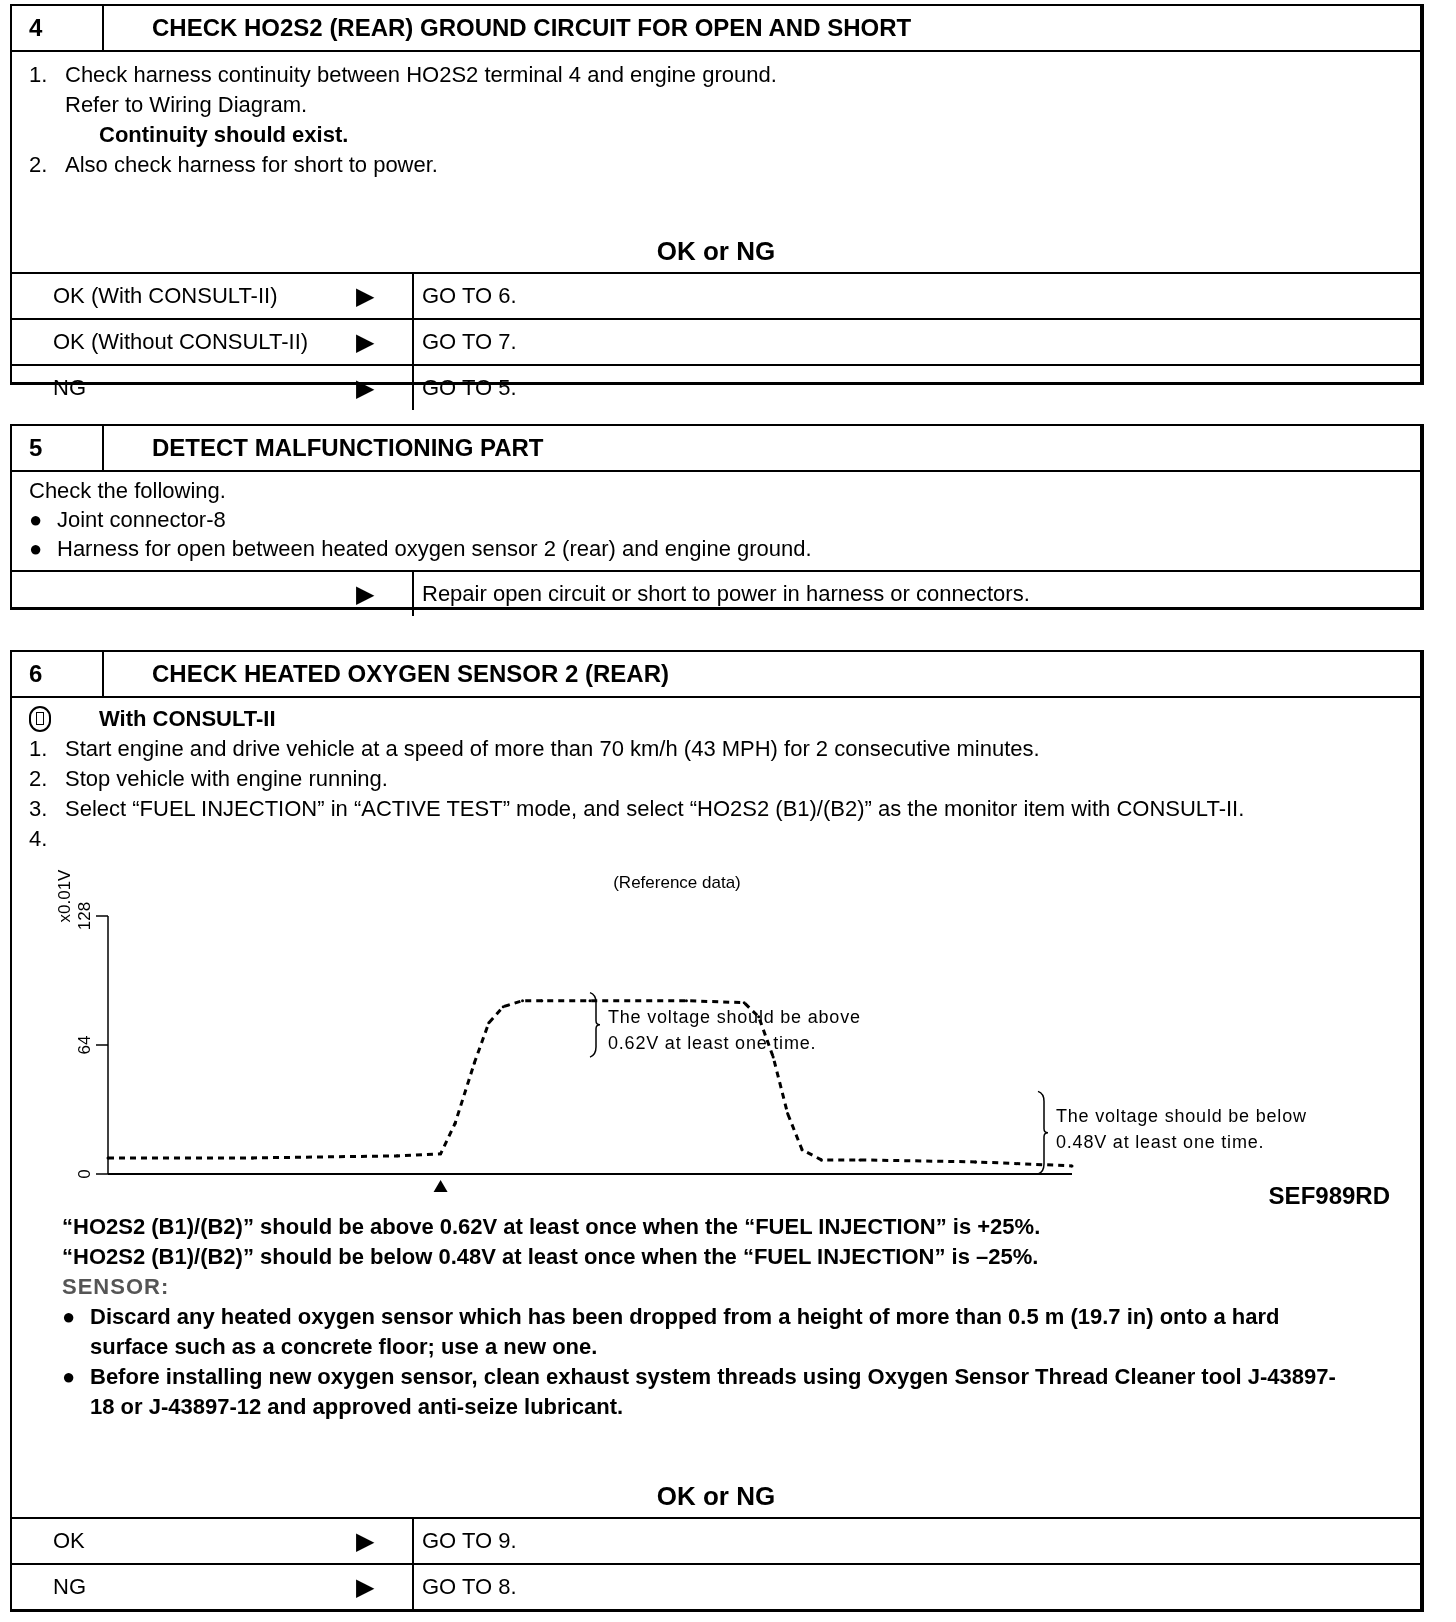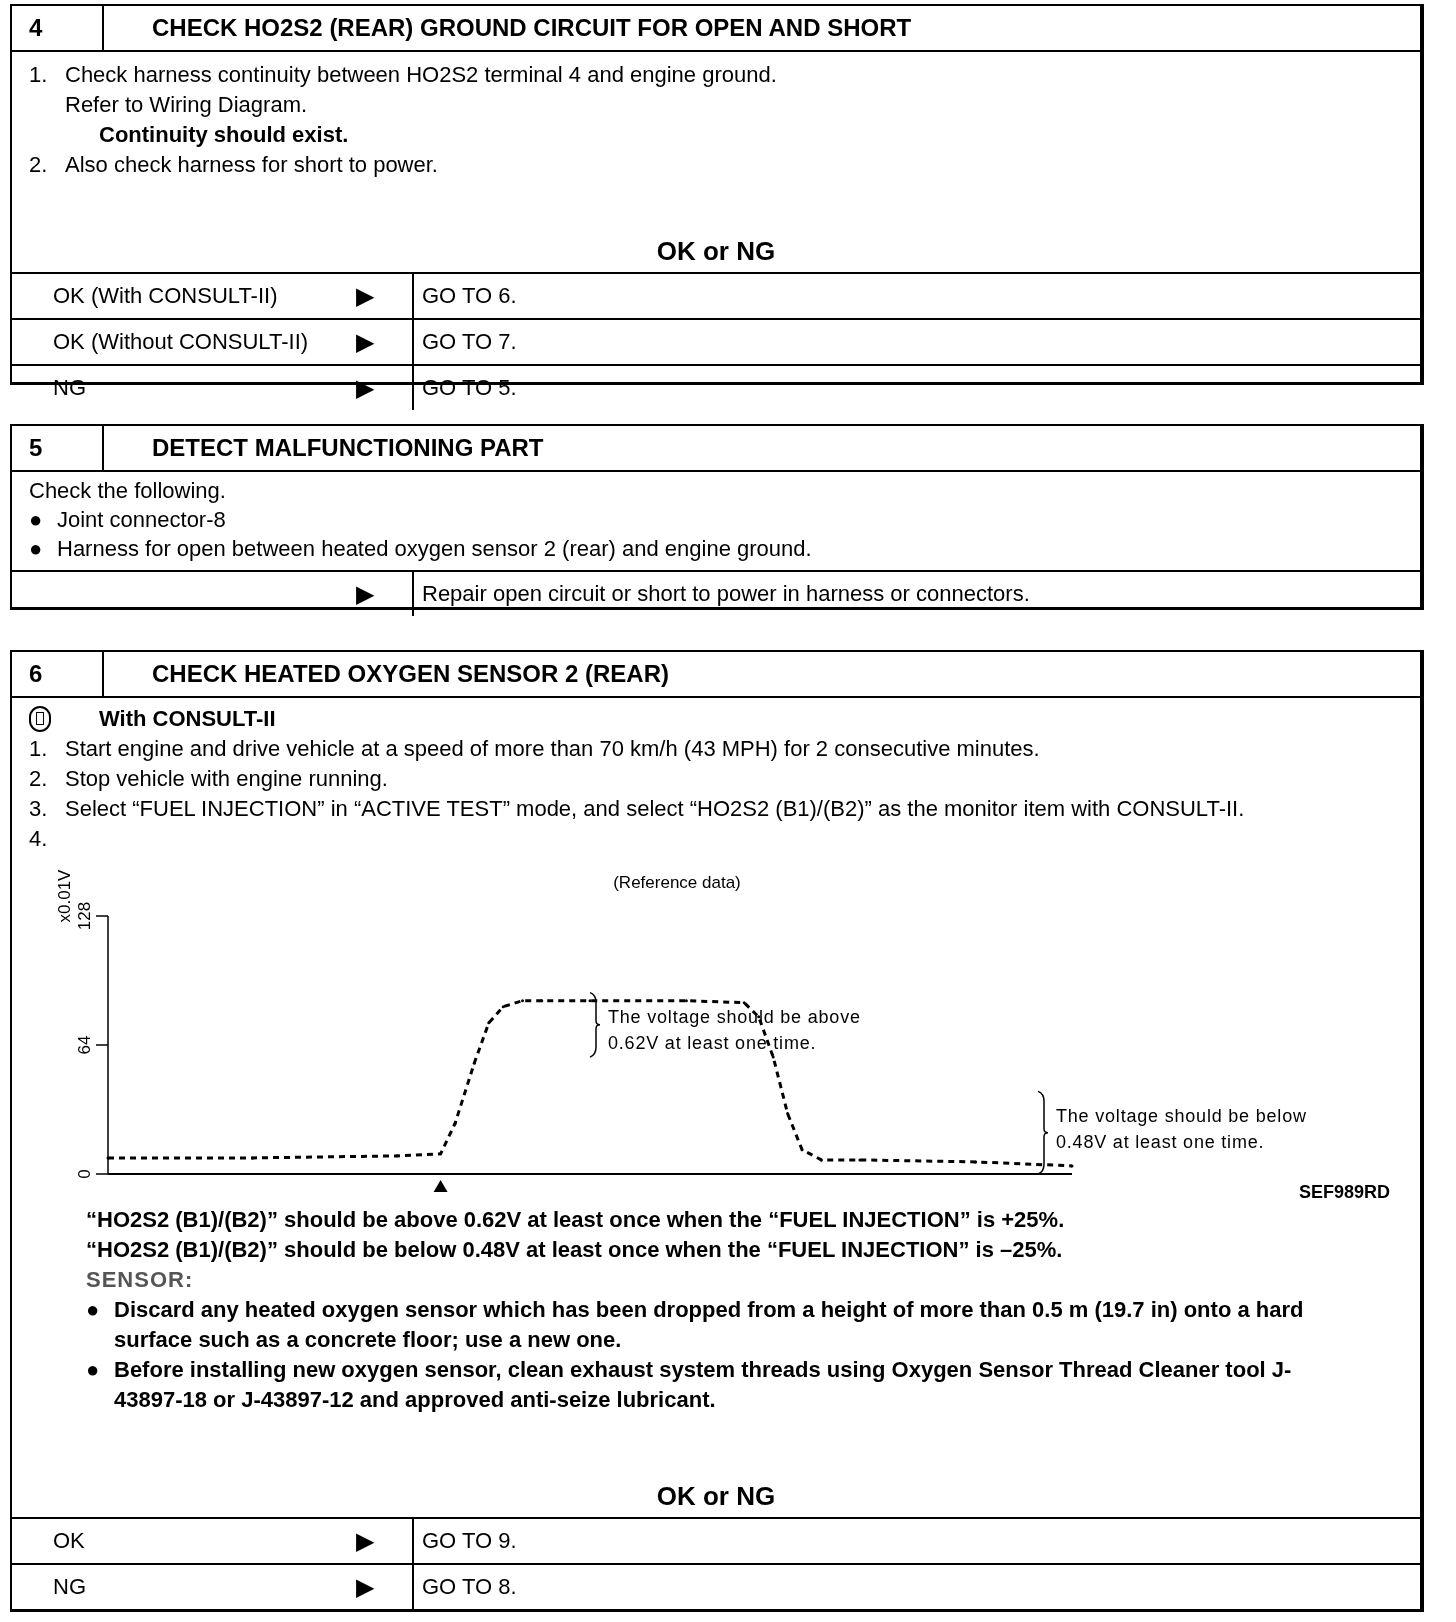--- a/index.html
+++ b/index.html
@@ -20,21 +20,21 @@
   .row { display: flex; border-bottom: 2px solid #000; font-size: 22px; }
   .row:last-child { border-bottom: none; }
   .row .cond { width: 378px; box-sizing: border-box; border-right: 2px solid #000; padding: 8px 0 8px 17px; display: flex; justify-content: space-between; line-height: 28px; margin-left: 24px; }
   .row .cond .ctext { width: 280px; }
   .row .cond .arrow { width: 56px; font-size: 24px; line-height: 28px; }
   .row .act { padding: 8px 0 8px 8px; line-height: 28px; }
   .bold { font-weight: bold; gap: 40px; }
   .caution { color: #555; font-weight: bold; letter-spacing: 1px; }
   .chart { position: relative; height: 358px; }
   .chart svg { position: absolute; left: 0; top: 0; }
-  .sef { text-align: right; font-size: 18px; font-weight: bold; padding-right: 30px; }
+  .sef { text-align: right; font-size: 24px; font-weight: bold; padding-right: 30px; }
 </style>
 </head>
 <body>
 
 <div class="step" style="top:4px; height:381px;">
   <div class="hdr">
     <div class="num">4</div>
     <div class="title">CHECK HO2S2 (REAR) GROUND CIRCUIT FOR OPEN AND SHORT</div>
   </div>
   <div class="body" style="height:172px;">
@@ -168,21 +168,21 @@
         <text x="596" y="168.59375" font-size="18" font-family="Liberation Sans, sans-serif" letter-spacing="0.8">The voltage should be above</text>
         <text x="596" y="194.59375" font-size="18" font-family="Liberation Sans, sans-serif" letter-spacing="0.8">0.62V at least one time.</text>
         <path d="M1026 237.359375 q6 2 6 10 L1032 274.6796875 q0 4 4 4 q-4 0 -4 4 L1032 310 q0 8 -6 10" fill="none" stroke="#000" stroke-width="1.5"></path>
         <text x="1044" y="268.359375" font-size="18" font-family="Liberation Sans, sans-serif" letter-spacing="0.8">The voltage should be below</text>
         <text x="1044" y="294.359375" font-size="18" font-family="Liberation Sans, sans-serif" letter-spacing="0.8">0.48V at least one time.</text>
       </svg>
   </div>
 
   <div class="sef" style="margin-top:-30px; margin-bottom:2px;">SEF989RD</div>
 
-  <div class="body" style="padding-left:74px; padding-top:0; font-weight:bold;">
+  <div class="body" style="padding-left:50px; padding-top:0; font-weight:bold;">
     <div class="line">“HO2S2 (B1)/(B2)” should be above 0.62V at least once when the “FUEL INJECTION” is +25%.</div>
     <div class="line">“HO2S2 (B1)/(B2)” should be below 0.48V at least once when the “FUEL INJECTION” is –25%.</div>
     <div class="line caution">SENSOR:</div>
     <div class="bullet" style="padding-right:60px;">
         <span class="b">●</span>
         <span>Discard any heated oxygen sensor which has been dropped from a height of more than 0.5 m (19.7 in) onto a hard surface such as a concrete floor; use a new one.</span>
       </div>
     <div class="bullet" style="padding-right:60px;">
         <span class="b">●</span>
         <span>Before installing new oxygen sensor, clean exhaust system threads using Oxygen Sensor Thread Cleaner tool J-43897-18 or J-43897-12 and approved anti-seize lubricant.</span>

